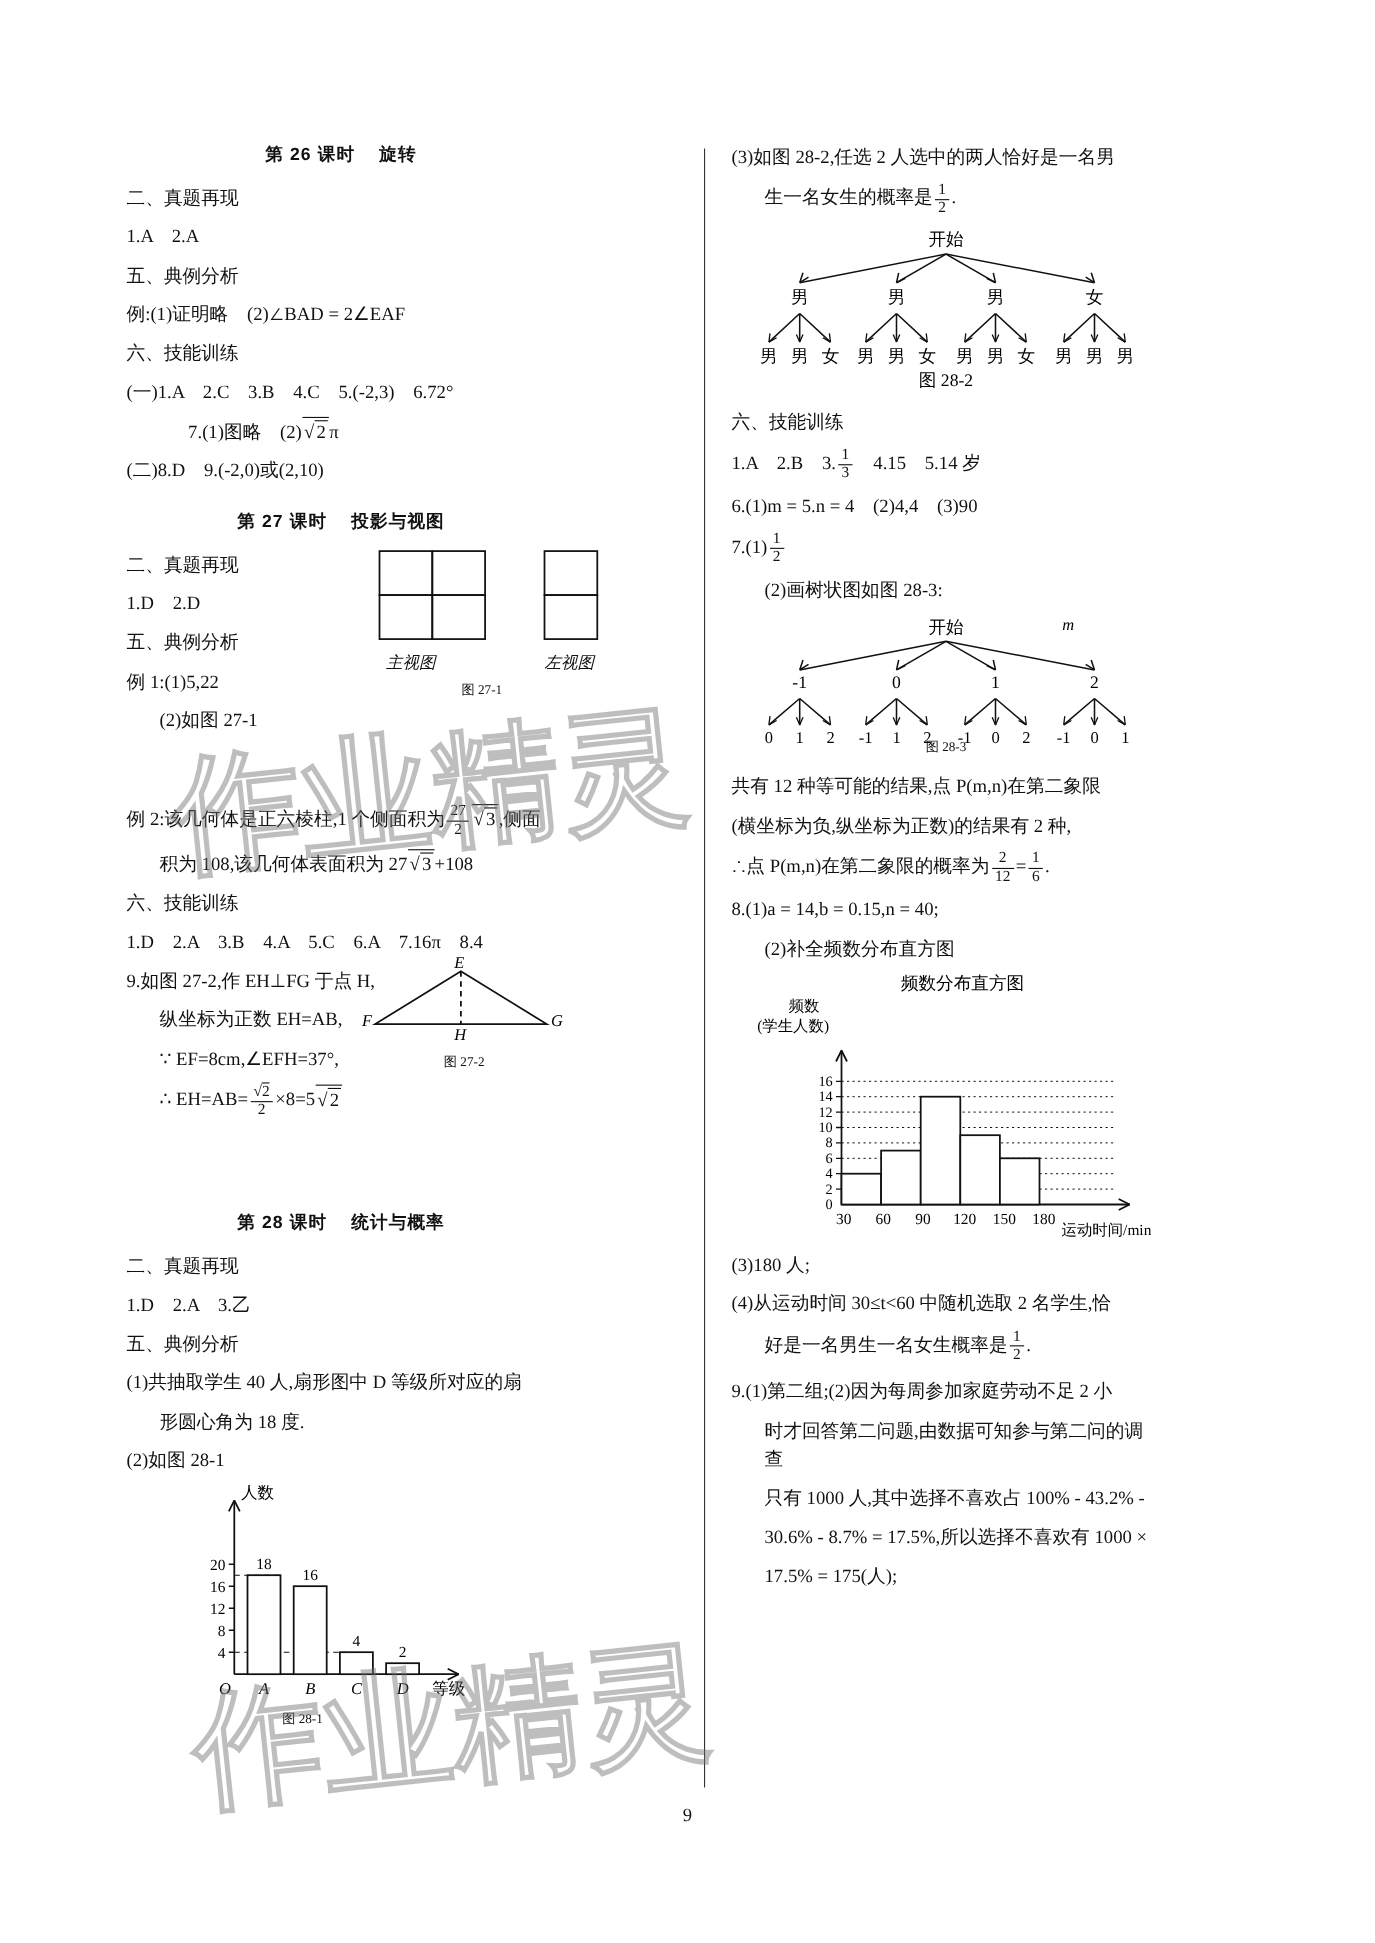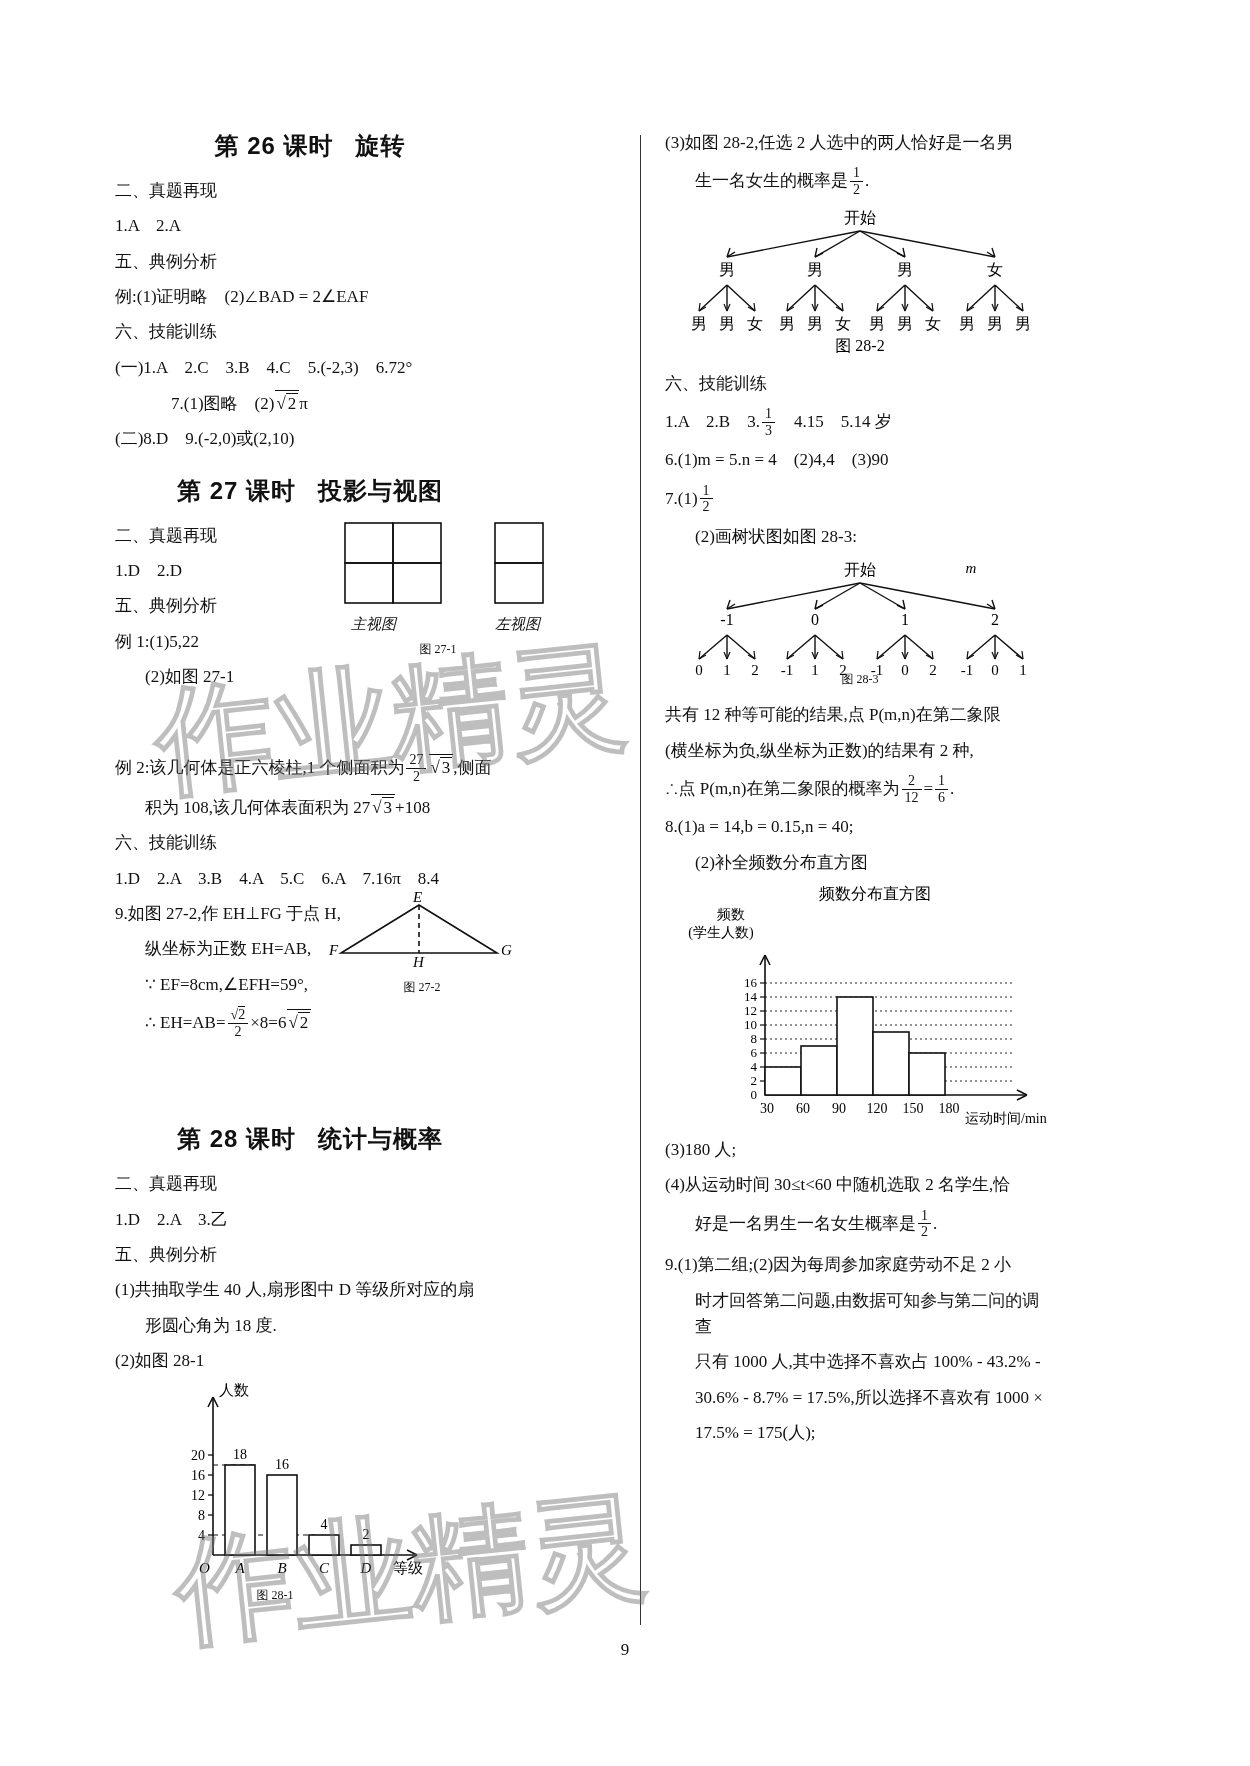--- a/index.html
+++ b/index.html
@@ -22,21 +22,21 @@
   }
   .col-left{left:115px;}
   .col-right{left:665px;}
   .divider{
     position:absolute;
     left:640px;top:135px;
     width:1px;height:1490px;
     background:#333;
   }
   h2.lesson{
-    font-size:24px;
+    font-size:16px;
     font-weight:bold;
     text-align:center;
     margin:0 0 16px 0;
     letter-spacing:1px;
     font-family:"Liberation Sans", sans-serif;
   }
   .lesson .sp{display:inline-block;width:22px;}
   p.line{
     margin:0 0 9px 0;
     font-size:17px;
@@ -150,23 +150,23 @@
       <p class="line sub">
         <span>积为 108,该几何体表面积为 27</span><span class="sqrt">√<span style="border-top:1px solid #111;padding:0 2px;">3</span></span><span>+108</span>
       </p>
 
       <p class="line sec">六、技能训练</p>
       <p class="line">1.D　2.A　3.B　4.A　5.C　6.A　7.16π　8.4</p>
 
       <div style="position:relative;">
         <p class="line">9.如图 27-2,作 EH⊥FG 于点 H,</p>
         <p class="line sub">纵坐标为正数 EH=AB,</p>
-        <p class="line sub">∵ EF=8cm,∠EFH=59°,</p>
+        <p class="line sub">∵ EF=8cm,∠EFH=37°,</p>
         <p class="line sub">
-          <span>∴ EH=AB=</span><span class="frac"><span class="num">√<span style="border-top:1px solid #111;">2</span></span><span class="den">2</span></span><span>×8=6</span><span class="sqrt">√<span style="border-top:1px solid #111;padding:0 2px;">2</span></span>
+          <span>∴ EH=AB=</span><span class="frac"><span class="num">√<span style="border-top:1px solid #111;">2</span></span><span class="den">2</span></span><span>×8=5</span><span class="sqrt">√<span style="border-top:1px solid #111;padding:0 2px;">2</span></span>
         </p>
 
         <div style="position:absolute;left:212px;top:-10px;width:190px;">
           <svg width="190" height="80" viewBox="0 0 190 80">
             <g stroke="#111" stroke-width="1.6" fill="none">
               <path d="M14 62 L170 62 L92 14 Z"></path>
               <path d="M92 14 L92 62" stroke-dasharray="5,4"></path>
             </g>
             <text x="86" y="11" font-size="15" font-style="italic" font-family="Liberation Serif, serif">E</text>
             <text x="2" y="64" font-size="15" font-style="italic" font-family="Liberation Serif, serif">F</text>

